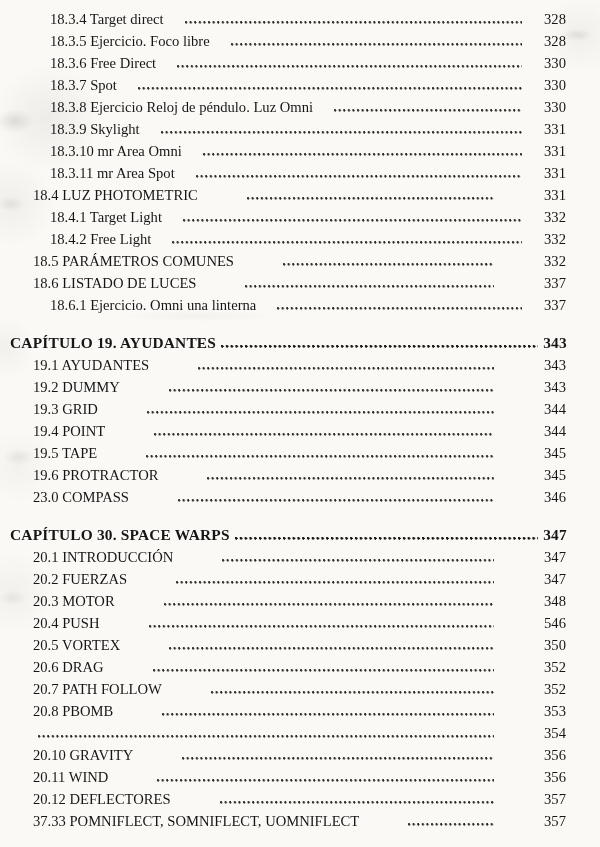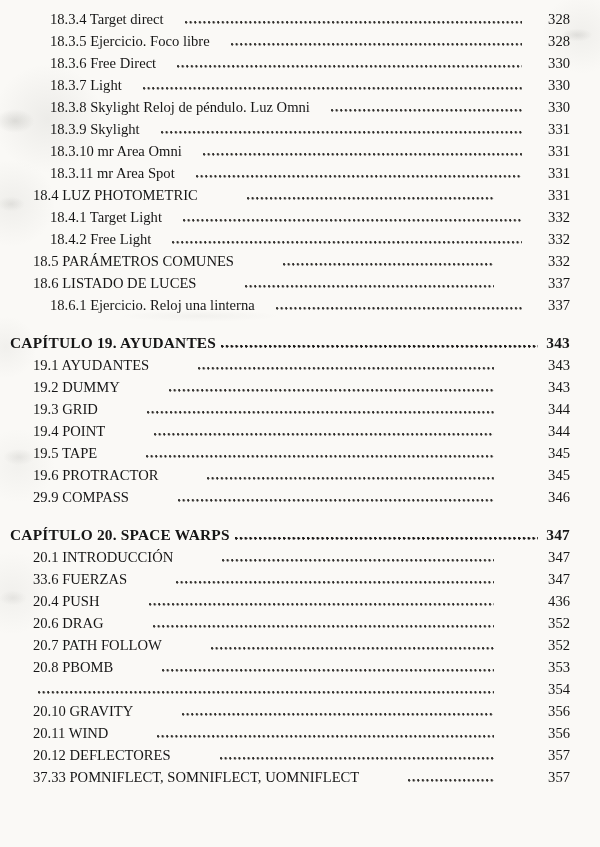--- a/index.html
+++ b/index.html
@@ -80,21 +80,21 @@
     background-repeat: repeat-x;
   }
   .toc-row.lvl1 .toc-leader {
     background-image: radial-gradient(circle at 1.2px 3.3px, #1c1a18 1.2px, transparent 1.5px);
     background-size: 4.8px 5px;
   }
 
   .toc-page {
     flex: 0 0 auto;
     min-width: 30px;
-    text-align: right;
+    text-align: center;
   }
 </style>
 </head>
 <body>
 
 <div class="page">
   <div class="smudge s1"></div>
   <div class="smudge s2"></div>
   <div class="smudge s3"></div>
   <div class="smudge s4"></div>
@@ -111,26 +111,26 @@
     <span class="toc-label">18.3.5 Ejercicio. Foco libre</span>
     <span class="toc-leader"></span>
     <span class="toc-page">328</span>
   </div>
       <div class="toc-row lvl3">
     <span class="toc-label">18.3.6 Free Direct</span>
     <span class="toc-leader"></span>
     <span class="toc-page">330</span>
   </div>
       <div class="toc-row lvl3">
-    <span class="toc-label">18.3.7 Light</span>
+    <span class="toc-label">18.3.7 Spot</span>
     <span class="toc-leader"></span>
     <span class="toc-page">330</span>
   </div>
       <div class="toc-row lvl3">
-    <span class="toc-label">18.3.8 Skylight Reloj de péndulo. Luz Omni</span>
+    <span class="toc-label">18.3.8 Ejercicio Reloj de péndulo. Luz Omni</span>
     <span class="toc-leader"></span>
     <span class="toc-page">330</span>
   </div>
       <div class="toc-row lvl3">
     <span class="toc-label">18.3.9 Skylight</span>
     <span class="toc-leader"></span>
     <span class="toc-page">331</span>
   </div>
       <div class="toc-row lvl3">
     <span class="toc-label">18.3.10 mr Area Omni</span>
@@ -161,21 +161,21 @@
     <span class="toc-label">18.5 PARÁMETROS COMUNES</span>
     <span class="toc-leader"></span>
     <span class="toc-page">332</span>
   </div>
       <div class="toc-row lvl2">
     <span class="toc-label">18.6 LISTADO DE LUCES</span>
     <span class="toc-leader"></span>
     <span class="toc-page">337</span>
   </div>
       <div class="toc-row lvl3">
-    <span class="toc-label">18.6.1 Ejercicio. Reloj una linterna</span>
+    <span class="toc-label">18.6.1 Ejercicio. Omni una linterna</span>
     <span class="toc-leader"></span>
     <span class="toc-page">337</span>
   </div>
       <div class="toc-row lvl1">
     <span class="toc-label">CAPÍTULO 19. AYUDANTES</span>
     <span class="toc-leader"></span>
     <span class="toc-page">343</span>
   </div>
       <div class="toc-row lvl2">
     <span class="toc-label">19.1 AYUDANTES</span>
@@ -201,43 +201,53 @@
     <span class="toc-label">19.5 TAPE</span>
     <span class="toc-leader"></span>
     <span class="toc-page">345</span>
   </div>
       <div class="toc-row lvl2">
     <span class="toc-label">19.6 PROTRACTOR</span>
     <span class="toc-leader"></span>
     <span class="toc-page">345</span>
   </div>
       <div class="toc-row lvl2">
-    <span class="toc-label">29.9 COMPASS</span>
+    <span class="toc-label">23.0 COMPASS</span>
     <span class="toc-leader"></span>
     <span class="toc-page">346</span>
   </div>
       <div class="toc-row lvl1">
-    <span class="toc-label">CAPÍTULO 20. SPACE WARPS</span>
+    <span class="toc-label">CAPÍTULO 30. SPACE WARPS</span>
     <span class="toc-leader"></span>
     <span class="toc-page">347</span>
   </div>
       <div class="toc-row lvl2">
     <span class="toc-label">20.1 INTRODUCCIÓN</span>
     <span class="toc-leader"></span>
     <span class="toc-page">347</span>
   </div>
       <div class="toc-row lvl2">
-    <span class="toc-label">33.6 FUERZAS</span>
+    <span class="toc-label">20.2 FUERZAS</span>
     <span class="toc-leader"></span>
     <span class="toc-page">347</span>
   </div>
       <div class="toc-row lvl2">
+    <span class="toc-label">20.3 MOTOR</span>
+    <span class="toc-leader"></span>
+    <span class="toc-page">348</span>
+  </div>
+      <div class="toc-row lvl2">
     <span class="toc-label">20.4 PUSH</span>
     <span class="toc-leader"></span>
-    <span class="toc-page">436</span>
+    <span class="toc-page">546</span>
+  </div>
+      <div class="toc-row lvl2">
+    <span class="toc-label">20.5 VORTEX</span>
+    <span class="toc-leader"></span>
+    <span class="toc-page">350</span>
   </div>
       <div class="toc-row lvl2">
     <span class="toc-label">20.6 DRAG</span>
     <span class="toc-leader"></span>
     <span class="toc-page">352</span>
   </div>
       <div class="toc-row lvl2">
     <span class="toc-label">20.7 PATH FOLLOW</span>
     <span class="toc-leader"></span>
     <span class="toc-page">352</span>

